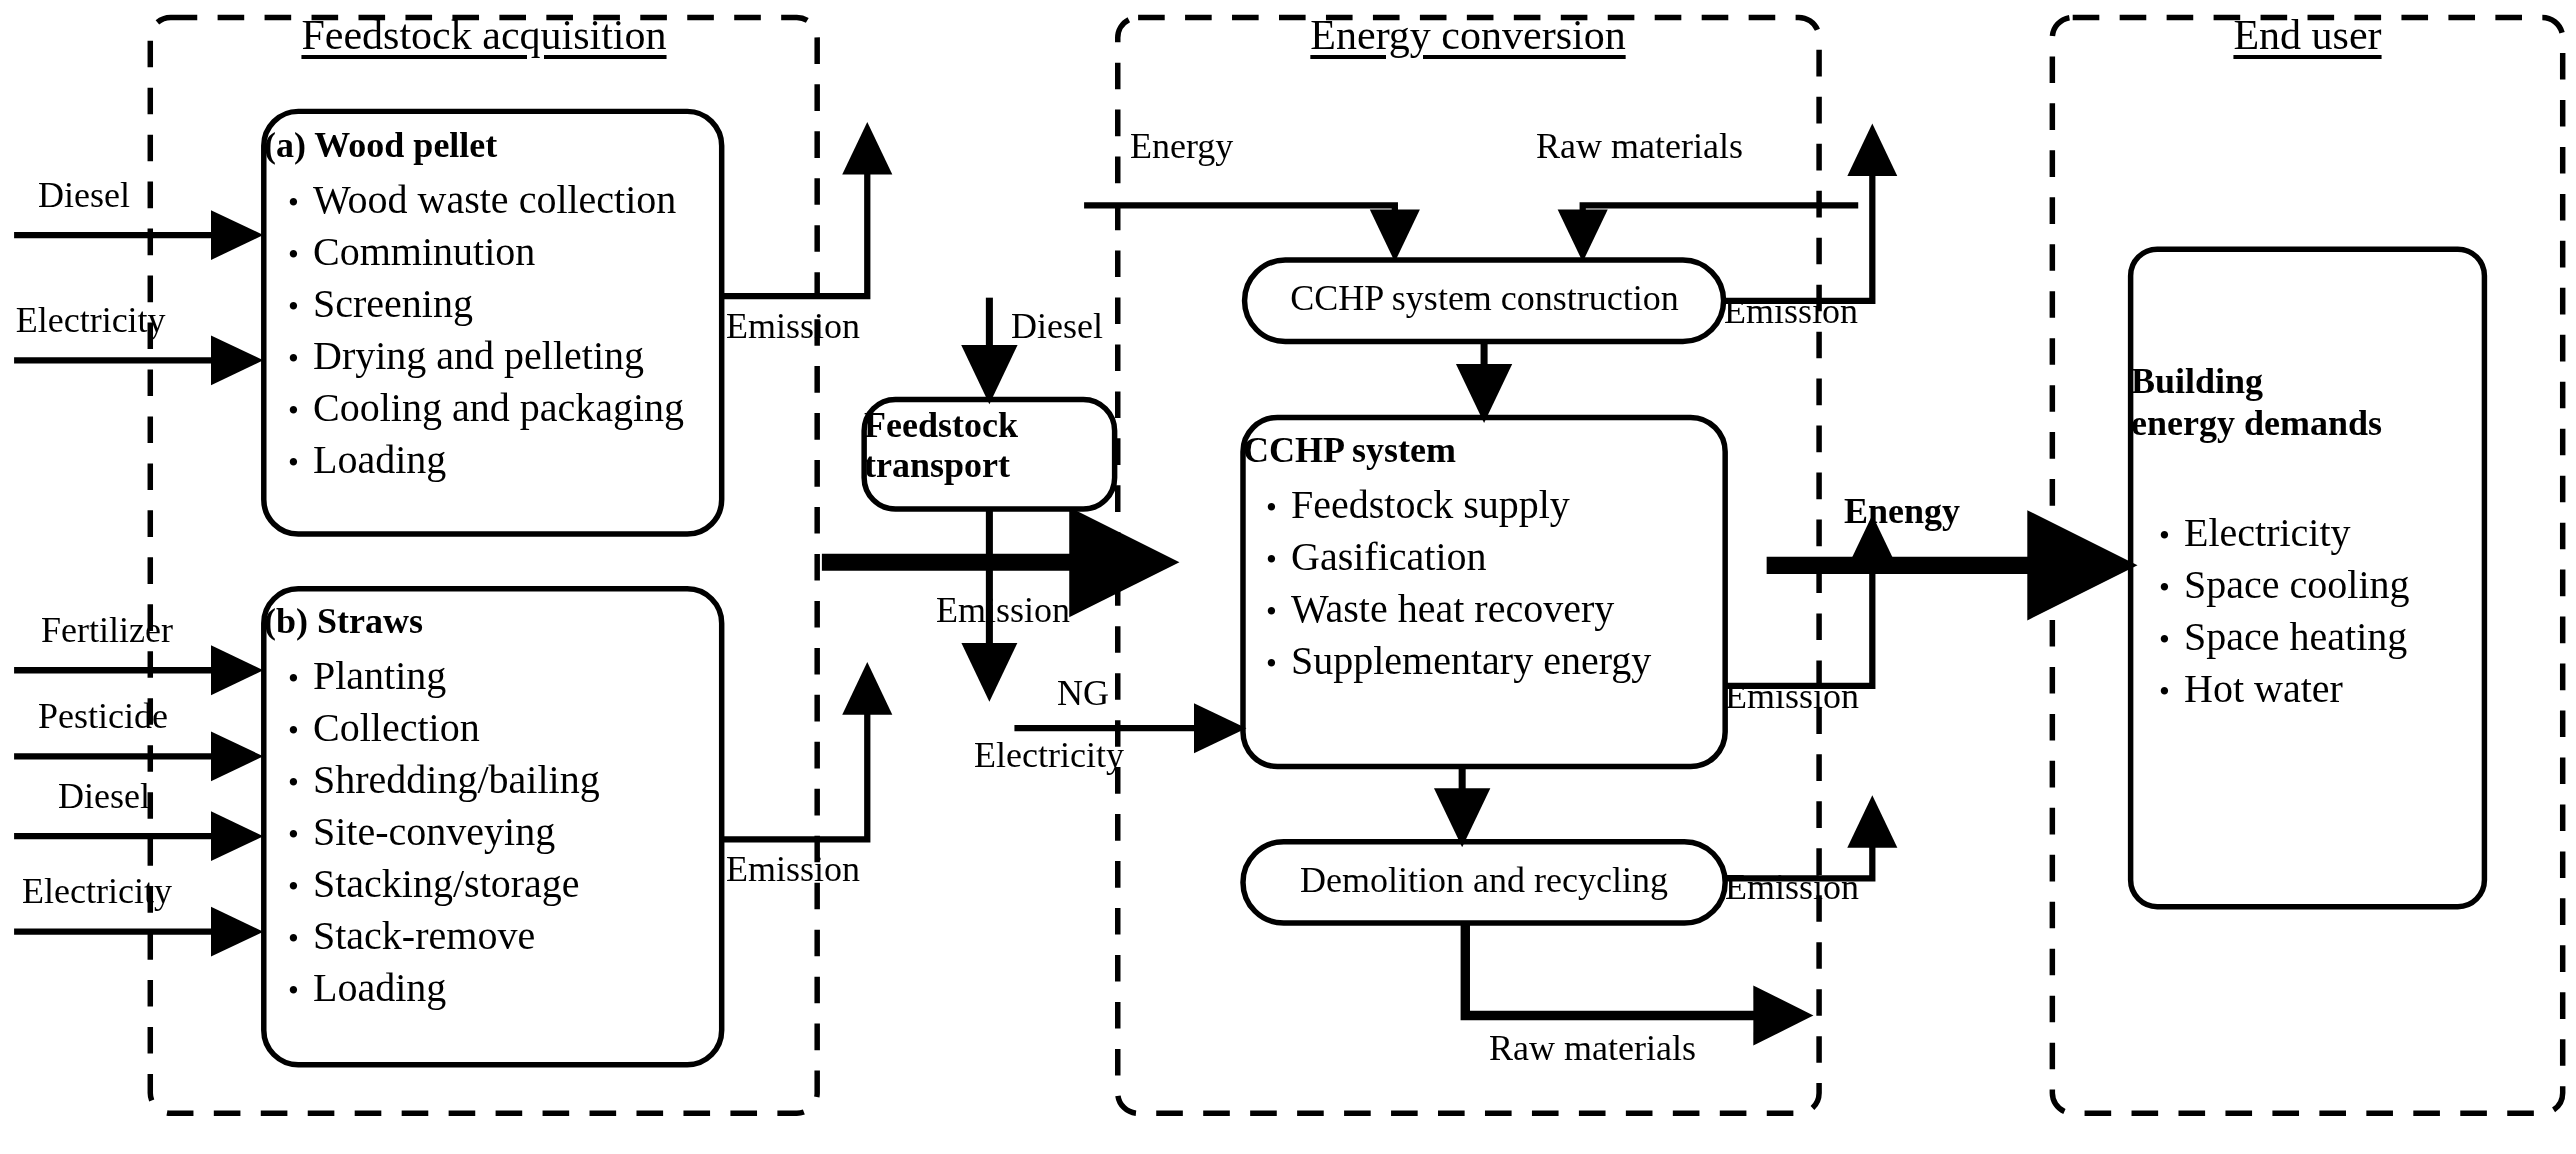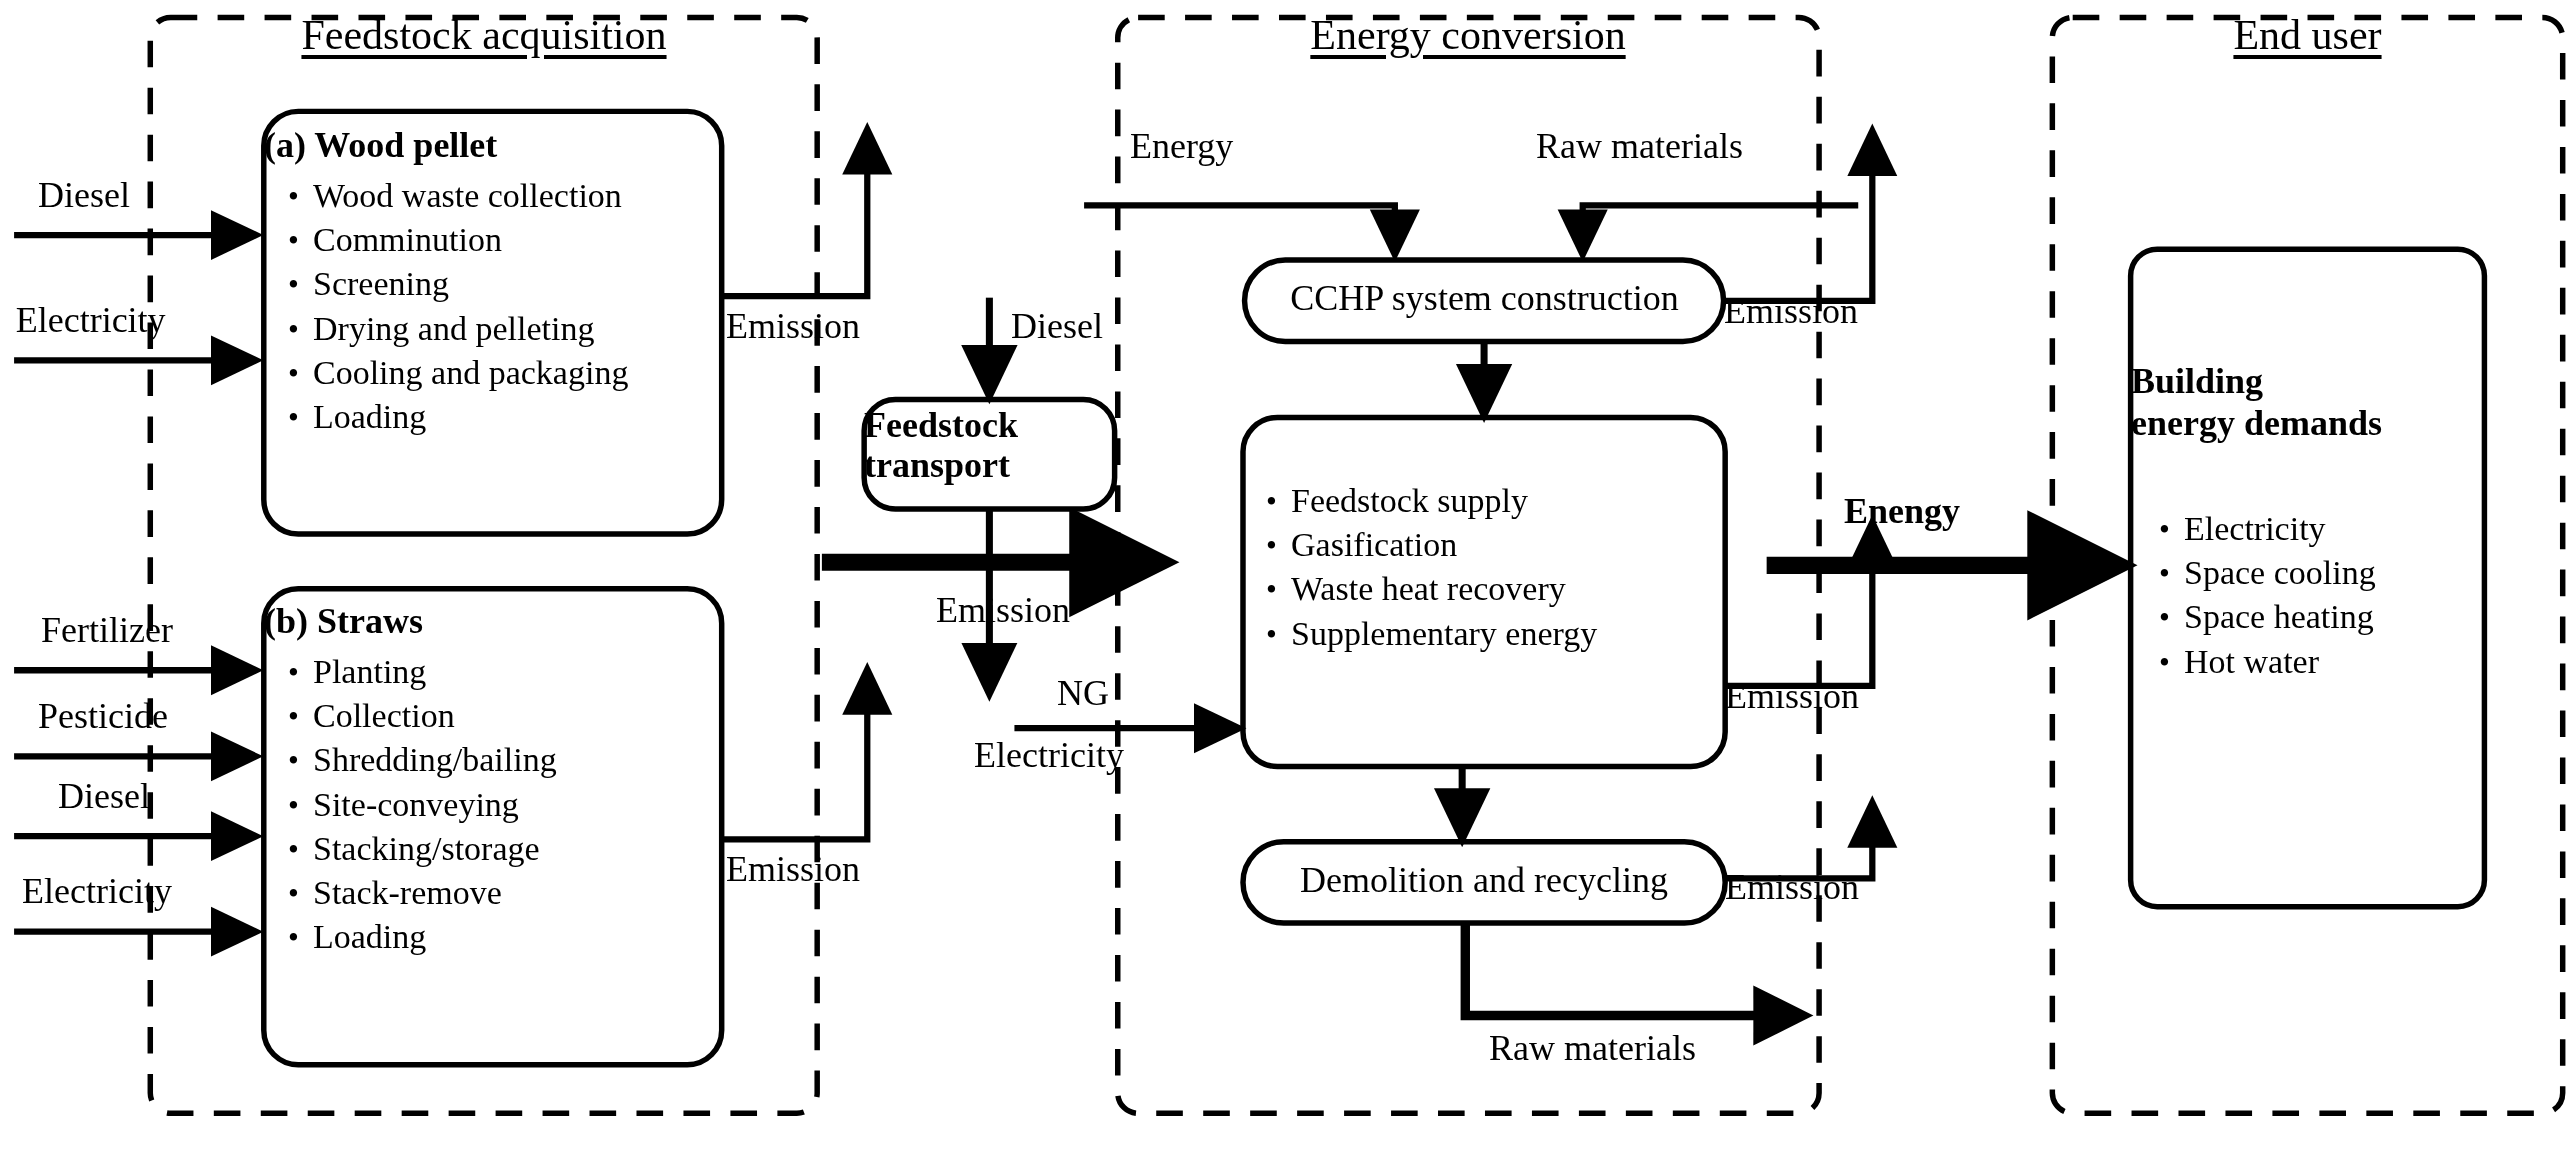--- a/index.html
+++ b/index.html
@@ -2,21 +2,21 @@
 <html style="font-size:12.5px"><head>
 <meta charset="utf-8">
 <style>
   html,body{margin:0;padding:0;background:#ffffff;}
   body{font-family:"Liberation Serif", serif;}
   #stage{position:relative;width:2576px;height:1155px;background:#fff;overflow:hidden;}
   svg.layer{position:absolute;left:0;top:0;width:2576px;height:1155px;}
   .lbl{position:absolute;color:#000;font-family:"Liberation Serif", serif;white-space:nowrap;}
   .sec-title{font-weight:normal;font-size:42px;text-decoration:underline;text-underline-offset:6.3px;}
   .box-title{font-weight:bold;font-size:36px;}
-  .bullets{font-size:34px;line-height:1.30;}
+  .bullets{font-size:40px;line-height:1.30;}
   .bullets li{margin:0;padding:0;}
   ul.bl{list-style:none;margin:0;padding:0;}
   ul.bl li::before{content:"\2022";display:inline-block;width:25px;font-size:31px;}
   .flow{font-size:36px;}
   .flow-b{font-size:36px;font-weight:bold;}
 </style>
 </head>
 <body>
 
 <div id="stage">
@@ -110,20 +110,21 @@
     </ul>
   </div>
 
   <div class="lbl box-title" style="left:864px;top:405px;width:250px;line-height:1.12;">
     <div>Feedstock</div>
     <div>transport</div>
   </div>
 
   <div class="lbl flow" style="left:1245px;top:277px;width:479px;text-align:center;">CCHP system construction</div>
 
+  <div class="lbl box-title" style="left:1243px;top:429px;width:482px;">CCHP system</div>
   <div class="lbl" style="left:1266px;top:479px;width:462px;">
     <ul class="bl bullets">
       <li>Feedstock supply</li>
       <li>Gasification</li>
       <li>Waste heat recovery</li>
       <li>Supplementary energy</li>
     </ul>
   </div>
 
   <div class="lbl flow" style="left:1243px;top:859px;width:482px;text-align:center;">Demolition and recycling</div>

